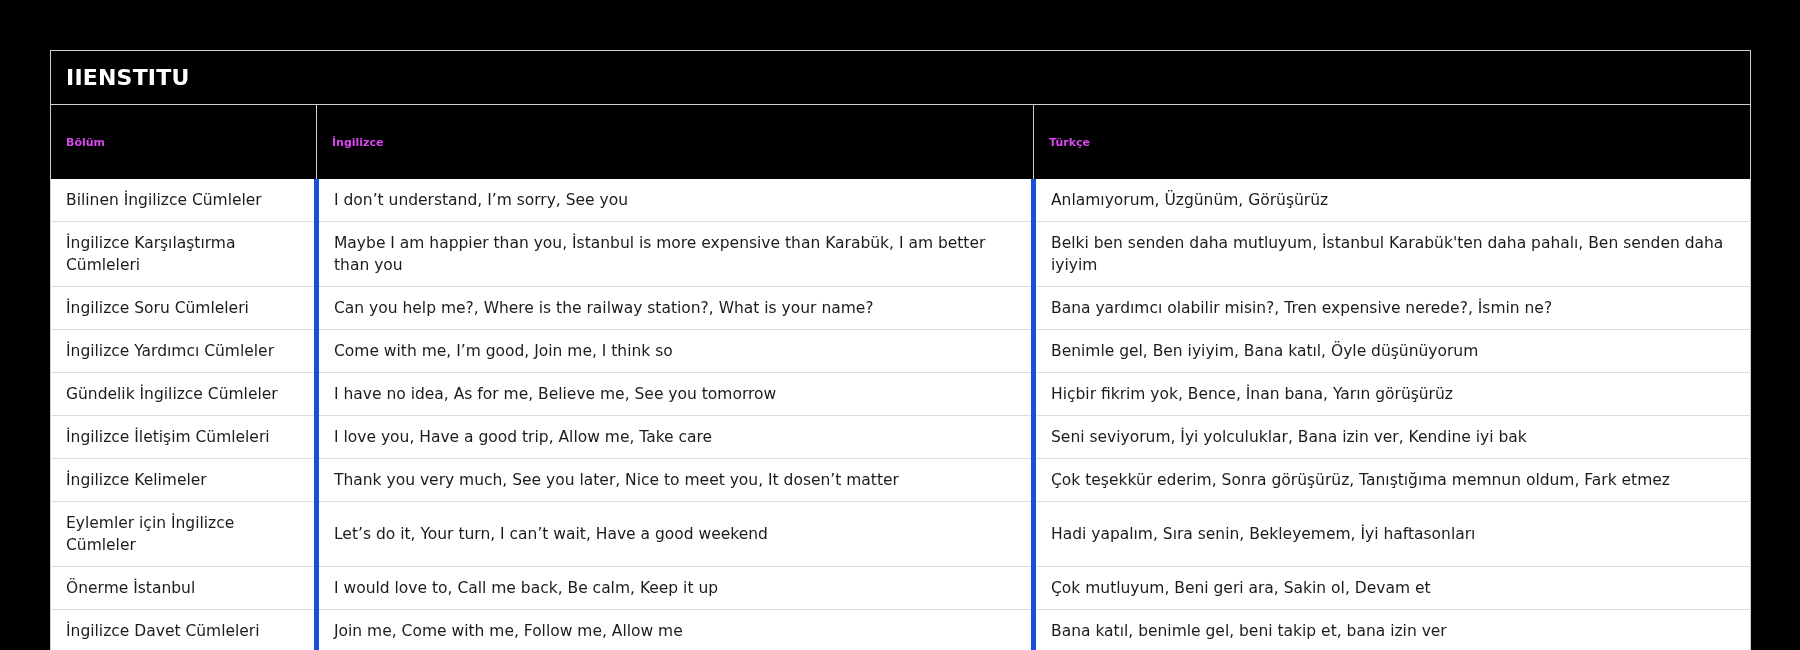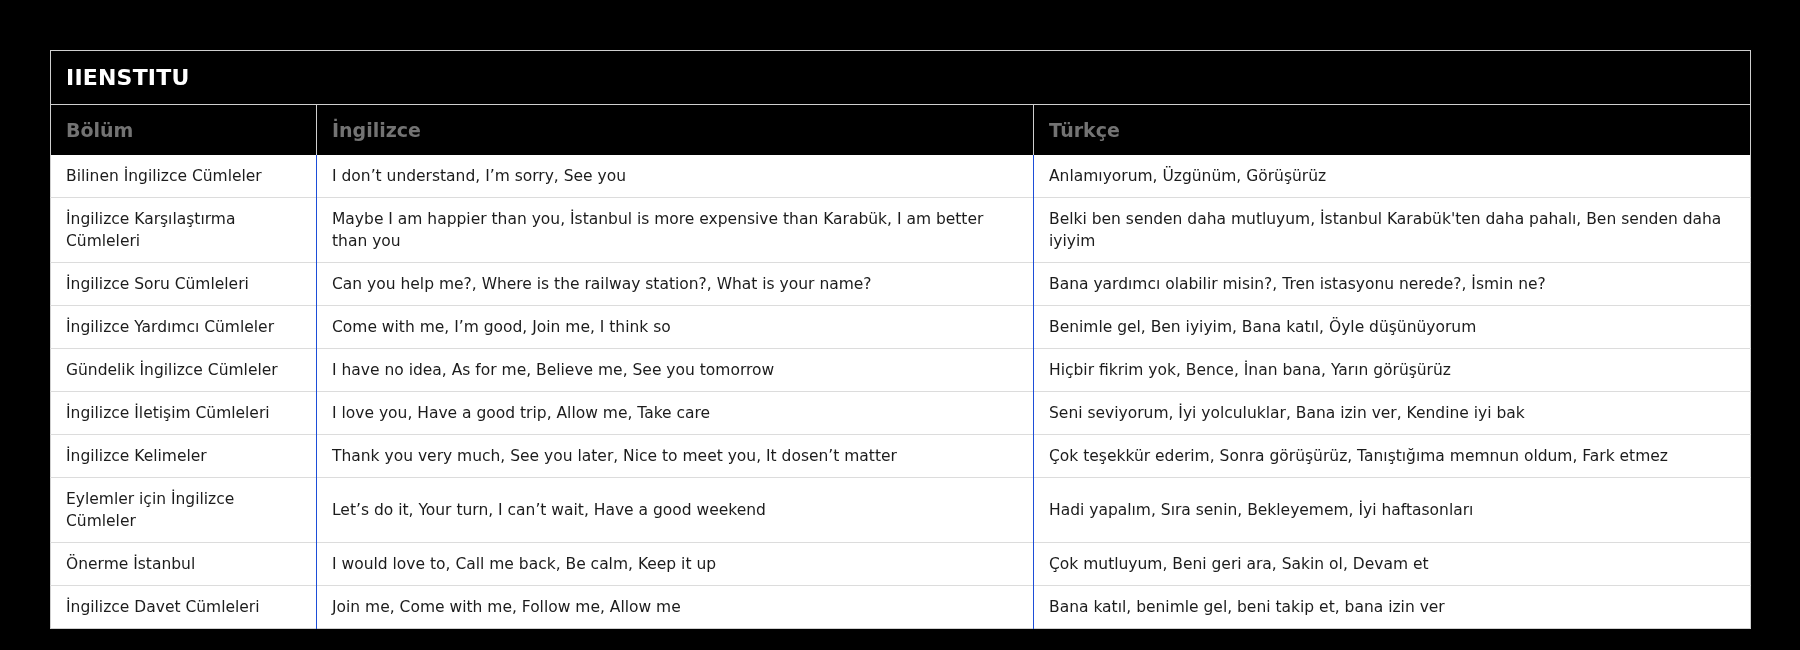--- a/index.html
+++ b/index.html
@@ -32,36 +32,36 @@
       font-weight: bold;
       font-size: 22px;
       height: 53px;
       padding: 0 15px;
       text-align: left;
       border-bottom: 1px solid #cfcfcf;
       letter-spacing: 0.2px;
     }
     thead th.col {
       background: #000000;
-      color: #737373;
+      color: #d946ef;
       font-weight: bold;
-      font-size: 19px;
+      font-size: 11px;
       text-align: left;
-      padding: 4px 15px;
+      padding: 16px 15px;
       height: 42px;
       border-left: 1px solid #cfcfcf;
     }
     thead th.col:first-child { border-left: none; }
     tbody td {
       background: #ffffff;
       font-size: 15.5px;
       line-height: 22px;
       padding: 10px 15px 10px 15px;
       border-top: 1px solid #dcdcdc;
-      border-left: 1px solid #1d4ed8;
+      border-left: 5px solid #1d4ed8;
       vertical-align: middle;
       color: #1c1c1c;
     }
     tbody td:first-child { border-left: none; }
     tbody tr:first-child td { border-top: none; }
     col.c1 { width: 266px; }
     col.c2 { width: 717px; }
     col.c3 { width: 717px; }
   </style>
 </head>
@@ -91,21 +91,21 @@
         <td>Anlamıyorum, Üzgünüm, Görüşürüz</td>
       </tr>
       <tr>
         <td>İngilizce Karşılaştırma Cümleleri</td>
         <td>Maybe I am happier than you, İstanbul is more expensive than Karabük, I am better than you</td>
         <td>Belki ben senden daha mutluyum, İstanbul Karabük'ten daha pahalı, Ben senden daha iyiyim</td>
       </tr>
       <tr>
         <td>İngilizce Soru Cümleleri</td>
         <td>Can you help me?, Where is the railway station?, What is your name?</td>
-        <td>Bana yardımcı olabilir misin?, Tren istasyonu nerede?, İsmin ne?</td>
+        <td>Bana yardımcı olabilir misin?, Tren expensive nerede?, İsmin ne?</td>
       </tr>
       <tr>
         <td>İngilizce Yardımcı Cümleler</td>
         <td>Come with me, I’m good, Join me, I think so</td>
         <td>Benimle gel, Ben iyiyim, Bana katıl, Öyle düşünüyorum</td>
       </tr>
       <tr>
         <td>Gündelik İngilizce Cümleler</td>
         <td>I have no idea, As for me, Believe me, See you tomorrow</td>
         <td>Hiçbir fikrim yok, Bence, İnan bana, Yarın görüşürüz</td>

